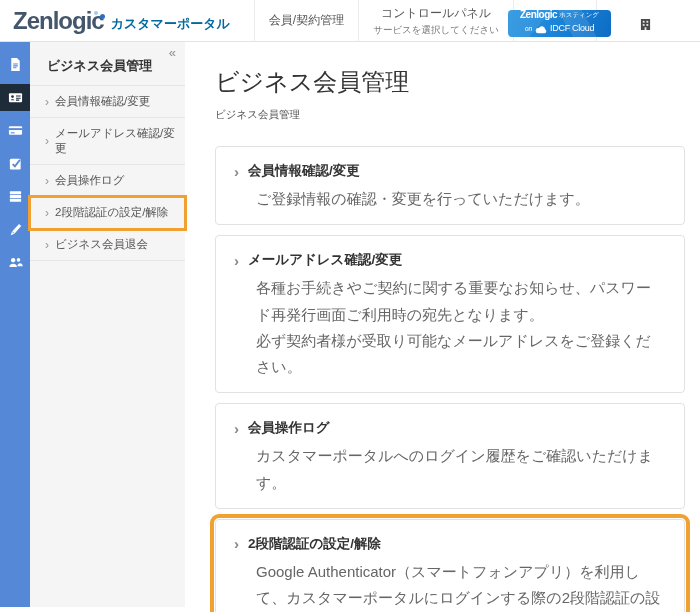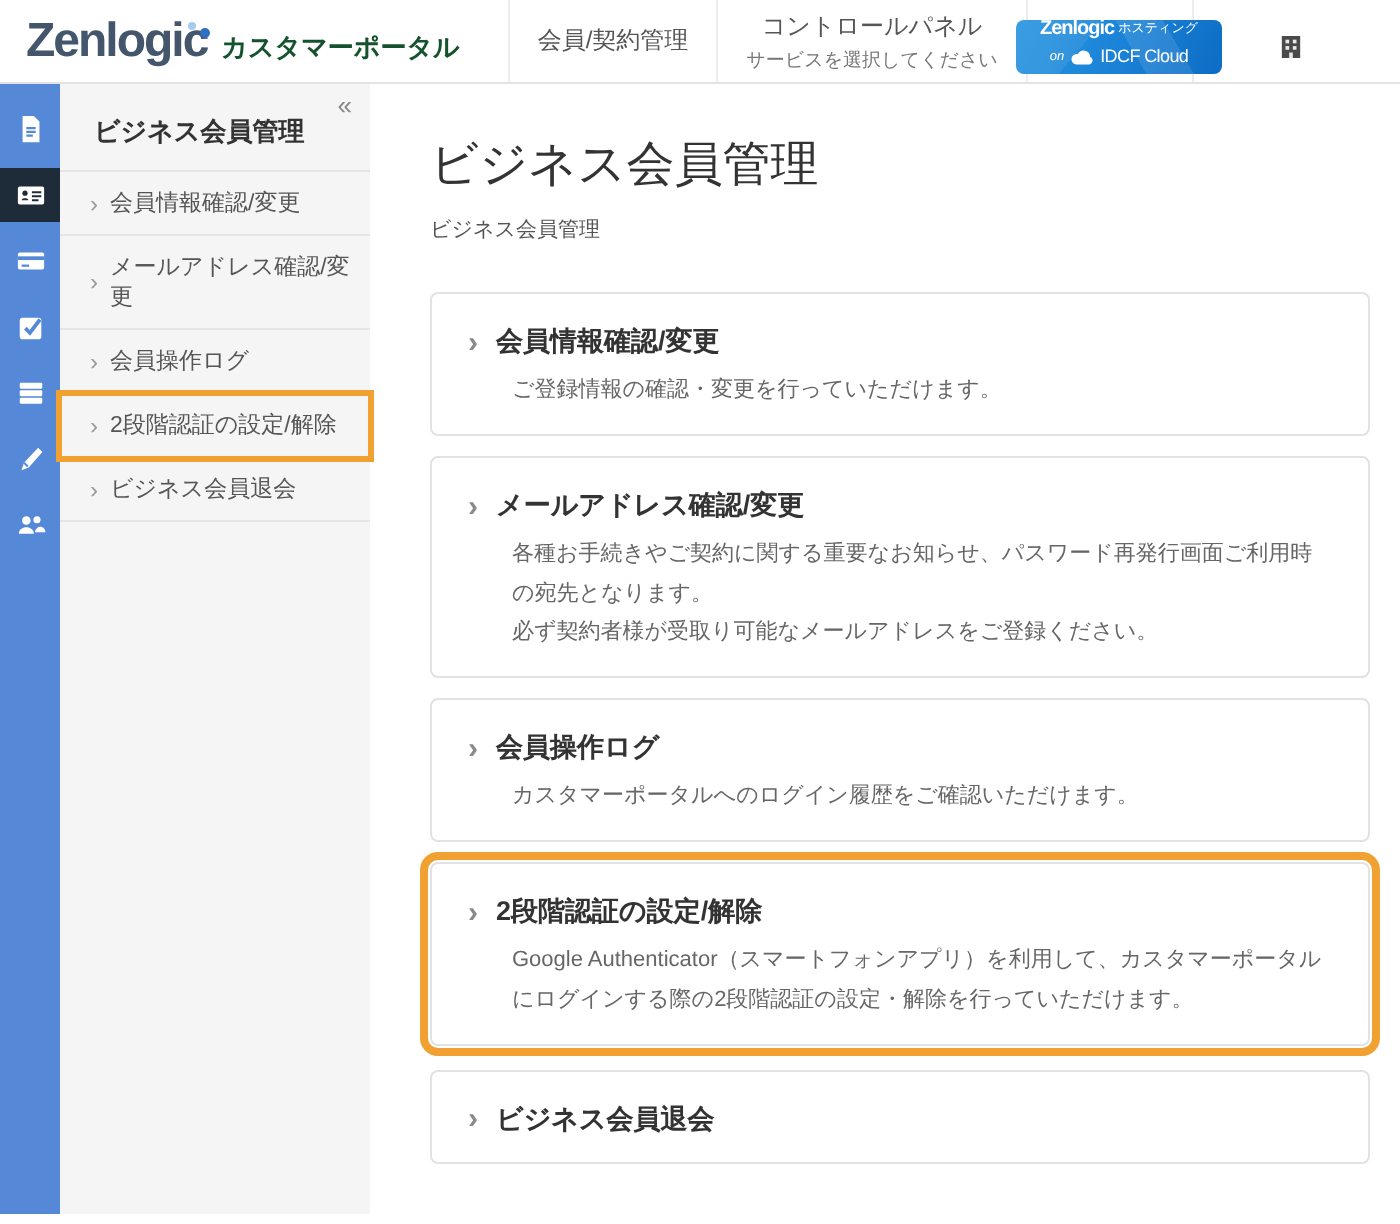--- a/index.html
+++ b/index.html
@@ -15,21 +15,21 @@
     display: flex; align-items: stretch; position: relative;
   }
   .logo { display: flex; align-items: center; padding-left: 13px; cursor: pointer; }
   .logo-brand {
     font-size: 24px; font-weight: bold; color: #44566b;
     letter-spacing: -1px; position: relative; line-height: 1;
   }
   .logo-dot { position: absolute; border-radius: 50%; }
   .logo-dot.d1 { width: 4px; height: 4px; background: #a6cbf0; top: -4px; right: 16px; }
   .logo-dot.d2 { width: 5px; height: 5px; background: #2e6fc4; top: -2px; right: 8px; }
-  .logo-suffix { font-size: 13px; font-weight: bold; color: #14532d; margin: 6px 0 0 7px; }
+  .logo-suffix { font-size: 13px; font-weight: bold; color: #0369a1; margin: 6px 0 0 7px; }
   nav { display: flex; margin-left: 12px; padding-left: 12px; }
   .nav-item {
     min-width: 84px; padding: 0 14px; display: flex; flex-direction: column;
     justify-content: center; align-items: center; cursor: pointer;
     border-left: 1px solid #ececef;
   }
   .nav-item:last-child { border-right: 1px solid #ececef; }
   .nav-label { font-size: 12px; color: #555; }
   .nav-sub { font-size: 9.5px; color: #777; margin-top: 2px; }
   .badge {
@@ -81,21 +81,21 @@
   main { flex: 1; background: #fff; padding: 12px 15px 0 30px; }
   h1 { font-size: 24px; font-weight: normal; color: #333; margin: 12px 0 10px; }
   .crumb { font-size: 10.5px; color: #555; margin-bottom: 24px; }
   .card {
     width: 470px; background: #fff; border: 1px solid #e2e2e5; border-radius: 4px;
     padding: 15px 18px 12px; margin-bottom: 10px; cursor: pointer;
   }
   .card.annotated { outline: 4px solid var(--accent); outline-offset: 1px; margin-bottom: 12px; }
   .card-title { display: flex; align-items: center; gap: 9px; font-size: 13.5px; font-weight: bold; color: #333; }
   .card-title .chev { color: #8a8a8a; font-size: 15px; font-weight: bold; }
-  .card-lines { margin: 6px 0 0 22px; font-size: 11px; color: #666; line-height: 1.75; }
+  .card-lines { margin: 6px 0 0 22px; font-size: 15px; color: #666; line-height: 1.75; }
 </style>
 </head>
 <body style="--accent: #F0A132; --rail: #5589D8; --active-chip: #1E2B39; --badge: #1C85D8;">
 
 <header>
   <div class="logo">
     <span class="logo-brand">Zenlogic</span>
 
     <span style="position:relative;width:0;height:24px;display:inline-block">
       <span class="logo-dot d1" style="right:6px;top:2px"></span>

